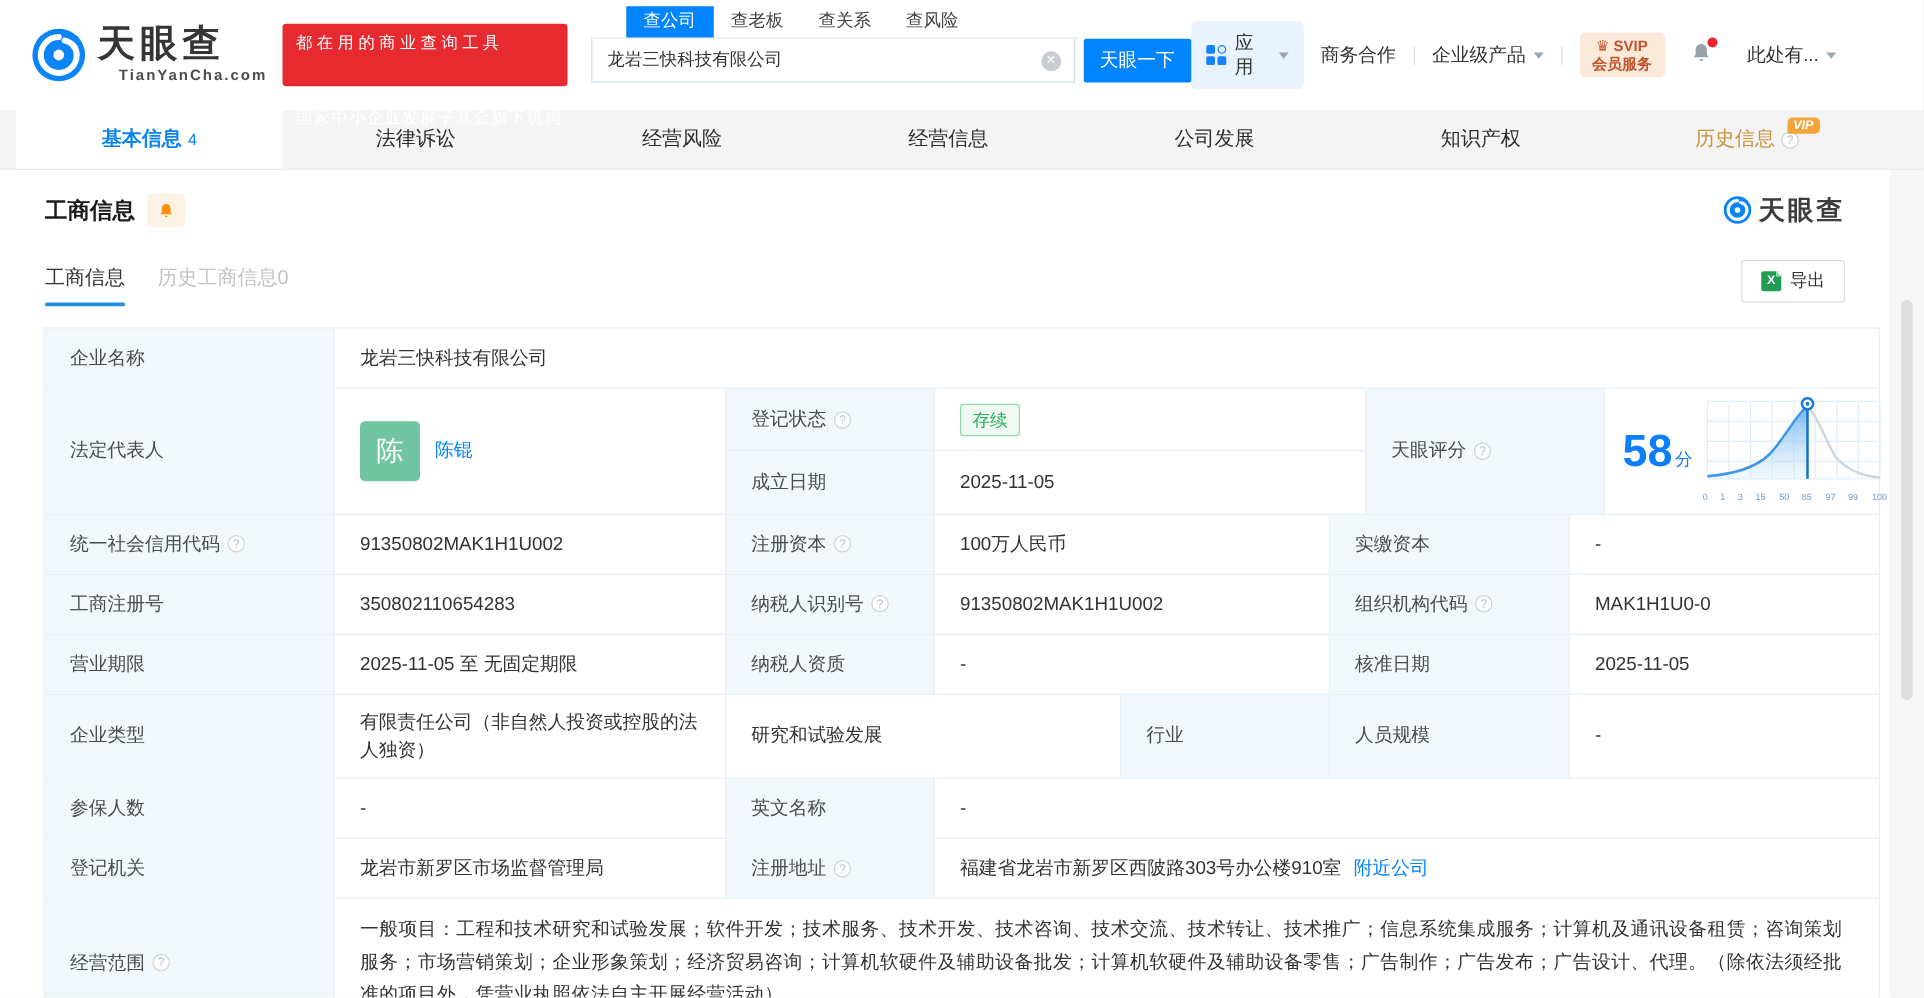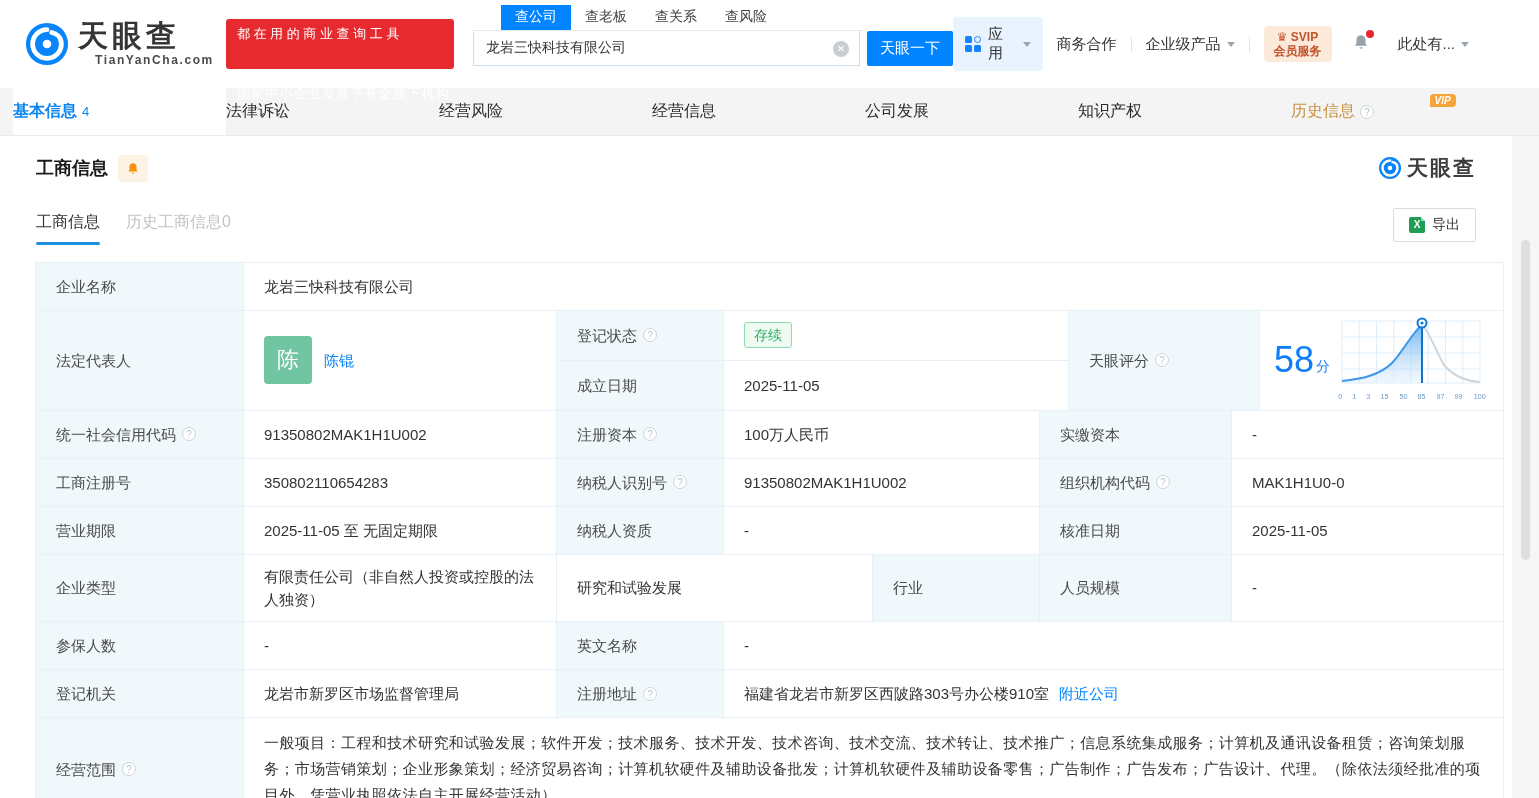--- a/index.html
+++ b/index.html
@@ -41,21 +41,21 @@
   .navitem { font-size:15px; color:#333; margin:0 14px; cursor:pointer; white-space:nowrap; display:flex; align-items:center; }
   .vdiv { width:1px; height:15px; background:#e3e3e3; }
   .svip { background:#fbe9da; border-radius:4px; padding:4px 10px; text-align:center; cursor:pointer; margin:0 14px; }
   .svip div { font-size:12px; font-weight:bold; color:#c2532b; line-height:14px; white-space:nowrap; }
   .bell-wrap { position:relative; margin:0 14px 0 6px; cursor:pointer; }
   .bell-wrap svg { width:18px; height:18px; }
   .reddot { position:absolute; top:-3px; right:-4px; width:8px; height:8px; background:#e8262d; border-radius:50%; }
 
   
   .tabbar { height:48px; background:#f4f4f4; border-bottom:1px solid #eaeaea; display:flex; padding-left:13px; }
-  .mtab { width:213px; display:flex; align-items:center; justify-content:flex-start; font-size:16px; color:#2c2c2c; cursor:pointer; }
+  .mtab { width:213px; display:flex; align-items:center; justify-content:center; font-size:16px; color:#2c2c2c; cursor:pointer; }
   .mtab.active { background:#fff; color:#0a84f0; font-weight:bold; }
   .mtab .cnt { font-size:13px; margin-left:5px; font-weight:normal; color:#0a84f0; }
   .mtab.vip-tab { color:#c9913f; position:relative; }
   .viptag { position:absolute; top:6px; margin-left:4px; left:50%; transform:translateX(28px);
     background:#f5a53a; color:#fff; font-size:10px; font-weight:bold; font-style:italic;
     padding:1px 5px; border-radius:4px 4px 4px 0; }
   .qmark { display:inline-block; width:14px; height:14px; border:1px solid #ccd5db; border-radius:50%;
     color:#b8c4cc; font-size:10px; line-height:13px; text-align:center; margin-left:5px; background:#fff; }
 
   
@@ -79,38 +79,38 @@
     line-height:16px; text-align:center; position:relative; }
   .xls::after { content:""; position:absolute; top:0; right:0; border-top:4px solid #fff; border-left:4px solid #8fd4b0; }
 
   
   .tbl { margin:14px 8px 0 35px; width:1469px; border:1px solid #e7f0f5; border-bottom:none; font-size:15px; }
   .trow { display:flex; border-bottom:1px solid #e7f0f5; align-items:stretch; }
   .tcell { display:flex; align-items:center; padding:10px 20px; min-height:47px; border-right:1px solid #e7f0f5; line-height:1.55; }
   .tcell:last-child { border-right:none; }
   .lab { background:#f0f8fc; color:#4a4a4a; }
   .val { color:#333; }
-  .wl1 { width:208px; flex:none; } .wv1 { width:313px; flex:none; }
+  .wl1 { width:232px; flex:none; } .wv1 { width:313px; flex:none; }
   .wl2 { width:167px; flex:none; } .wv2 { width:316px; flex:none; }
   .wl3 { width:192px; flex:none; } .wflex { flex:1; }
   .help { display:inline-block; width:14px; height:14px; border:1px solid #ccd5db; border-radius:50%; flex:none;
     color:#b8c4cc; font-size:10px; line-height:13px; text-align:center; margin-left:6px; background:#fff; cursor:pointer; }
   .cell-link { color:#0084ff; text-decoration:none; margin-left:10px; cursor:pointer; white-space:nowrap; }
 
   .rep-mid { width:511px; flex:none; display:flex; flex-direction:column; }
   .rep-sub { display:flex; flex:1; align-items:stretch; }
   .rep-sub + .rep-sub { border-top:1px solid #e7f0f5; }
   .avatar { width:48px; height:48px; background:#72c5a3; border-radius:4px; color:#fff; font-size:22px;
     display:flex; align-items:center; justify-content:center; flex:none; cursor:pointer; }
   .rep-name { color:#0084ff; font-size:15px; margin-left:12px; text-decoration:none; cursor:pointer; }
   .badge-green { border:1px solid #8fd9ae; background:#eefaf2; color:#2eaf64; font-size:14px;
     padding:2px 9px; border-radius:3px; line-height:20px; }
 
   .score-cell { display:flex; align-items:center; padding:6px 6px 6px 14px; }
-  .score-num { font-size:36px; font-weight:normal; color:#0d7ef7; line-height:36px; }
+  .score-num { font-size:36px; font-weight:bold; color:#0d7ef7; line-height:36px; }
   .score-unit { font-size:14px; color:#0d7ef7; margin:14px 6px 0 2px; }
   .chart { width:152px; }
   .ticks { display:flex; justify-content:space-between; padding:0 2px; margin-top:-2px; }
   .ticks span { font-size:8px; color:#6d9cc6; transform:scale(.9); }
 
   .scope-val { align-items:flex-start; padding-top:12px; padding-bottom:12px; line-height:26px; letter-spacing:.4px; }
 
   
   .scroll-track { position:fixed; top:136px; right:0; width:27px; height:662px; background:#f6f6f6; }
   .scroll-thumb { position:absolute; left:9px; top:104px; width:9px; height:320px; background:#dedede; border-radius:5px; }

